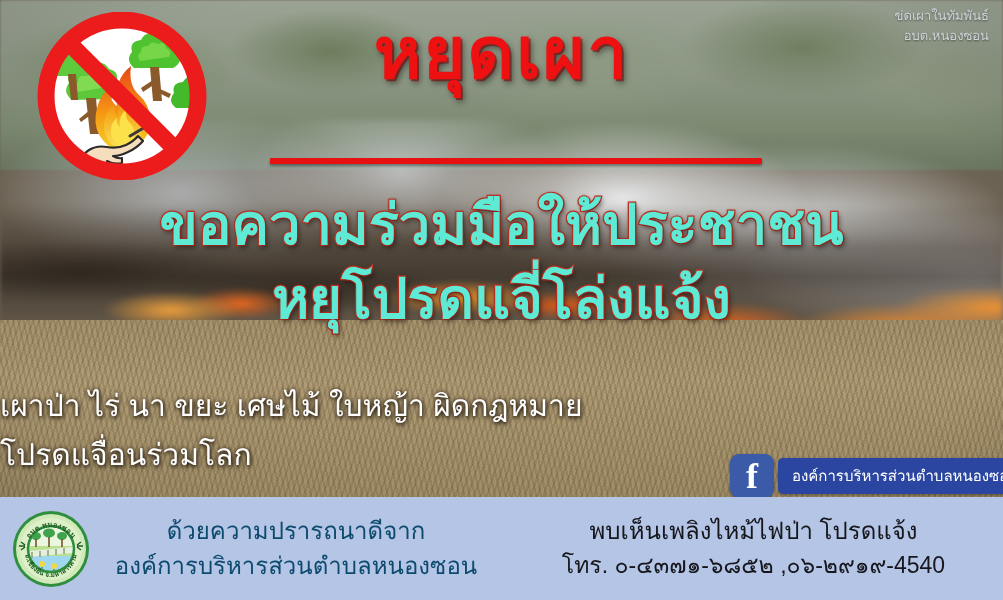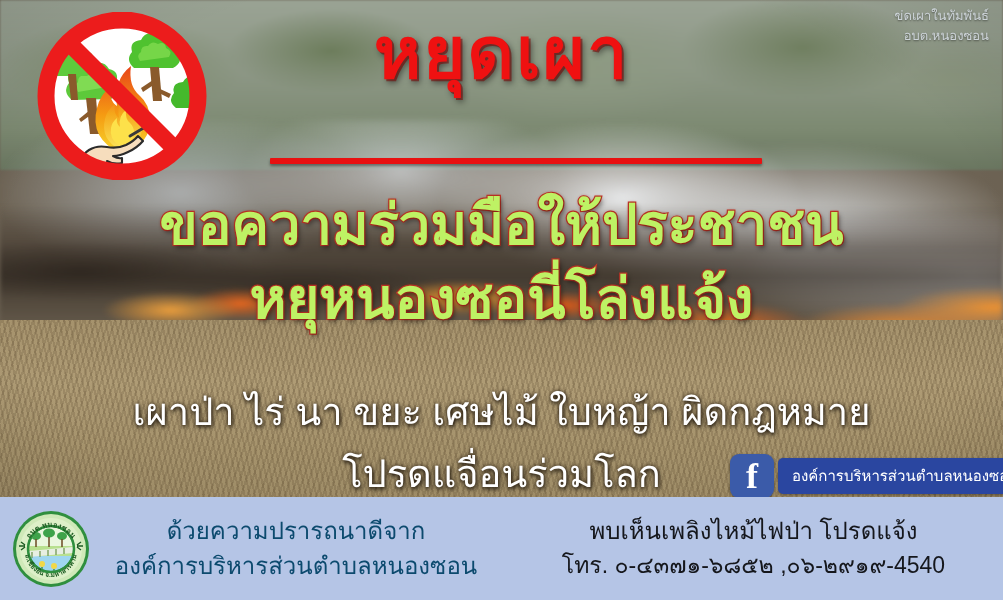--- a/index.html
+++ b/index.html
@@ -115,35 +115,35 @@
     box-shadow:0 2px 3px rgba(0,0,0,.4);
     border-radius:1px;
   }
 
   
   .slogan{
     position:absolute;left:0;right:0;top:188px;
     text-align:center;
     font-size:56px;
     font-weight:700;
-    color:#bef264;
+    color:#5eead4;
     line-height:1.32;
     -webkit-text-stroke:2.4px #c0392b;
     paint-order:stroke fill;
     text-shadow:
       0 0 3px rgba(170,30,20,.85),
       2px 3px 5px rgba(0,0,0,.45);
   }
   .slogan .ln{display:block;}
 
   
   .sub{
     position:absolute;left:0;right:0;top:382px;
-    text-align:center;
-    font-size:38px;
+    text-align:left;
+    font-size:30px;
     color:#ffffff;
     line-height:1.62;
     text-shadow:
       0 0 4px rgba(40,26,10,.9),
       1px 2px 4px rgba(0,0,0,.75);
   }
   .sub .ln{display:block;}
 
   
   .fb{
@@ -283,21 +283,21 @@
       <line x1="50" y1="30" x2="158" y2="138" stroke="#ec1c1c" stroke-width="17" stroke-linecap="butt"></line>
     </svg>
   </div>
 
   <div class="headline">หยุดเผา</div>
 
   <div class="rule"></div>
 
   <div class="slogan">
     <span class="ln">ขอความร่วมมือให้ประชาชน</span>
-    <span class="ln">หยุหนองซอนี่โล่งแจ้ง</span>
+    <span class="ln">หยุโปรดแจี่โล่งแจ้ง</span>
   </div>
 
   <div class="sub">
     <span class="ln">เผาป่า ไร่ นา ขยะ เศษไม้ ใบหญ้า ผิดกฎหมาย</span>
     <span class="ln">โปรดแจื่อนร่วมโลก</span>
   </div>
 
   <div class="fb">
     <div class="fb-icon">
       <div class="f">f</div>

